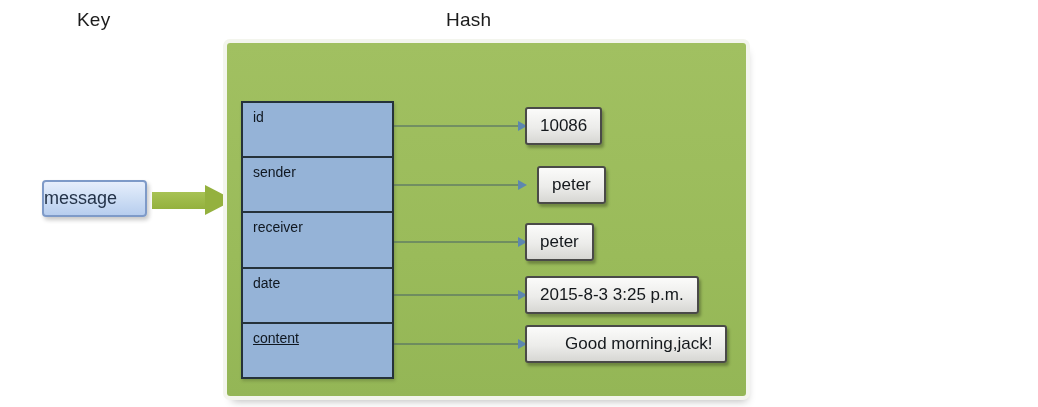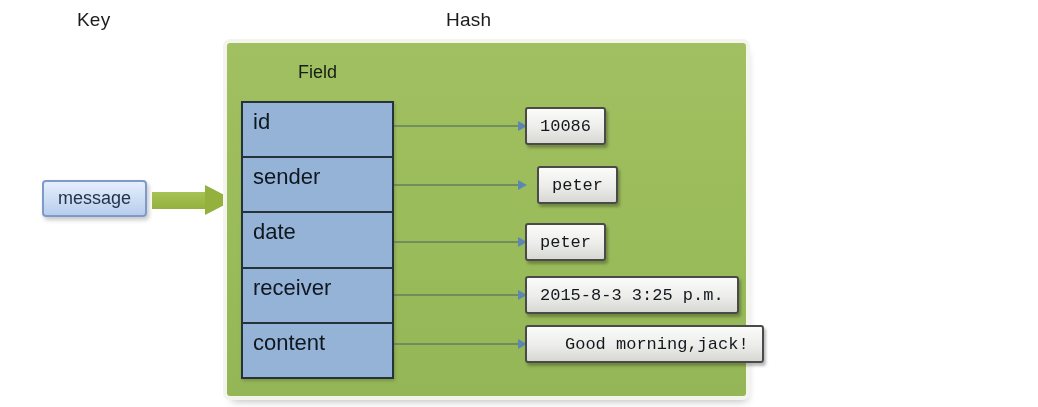--- a/index.html
+++ b/index.html
@@ -10,21 +10,21 @@
   .top-label{position:absolute;top:9px;font-size:19px;color:#1c1c1c;letter-spacing:.2px;}
   .key-label{left:77px;}
   .hash-label{left:446px;}
 
   
   .key-box{
     position:absolute;left:42px;top:180px;width:105px;height:37px;box-sizing:border-box;
     border:2px solid var(--key-border,#7e9ac8);border-radius:4px;
     background:linear-gradient(180deg,#e6eefc 0%,var(--key-bg,#cfdff5) 48%,#b7cdee 100%);
     box-shadow:2px 3px 4px rgba(0,0,0,.22);
-    display:flex;align-items:center;justify-content:center;
+    display:flex;align-items:center;
     font-size:18px;color:#243349;
   }
 
   
   .block-arrow-shaft{
     position:absolute;left:152px;top:192px;width:53px;height:17px;
     background:linear-gradient(180deg,#a7c254,var(--arrow-green,#8dab37));
   }
   .block-arrow-head{
     position:absolute;left:205px;top:185px;width:0;height:0;
@@ -42,68 +42,67 @@
   .field-header{left:14px;width:153px;}
   .value-header{left:268px;width:132px;}
 
   .field-table{
     position:absolute;left:14px;top:58px;width:153px;height:278px;box-sizing:border-box;
     border:2px solid #25323a;display:flex;flex-direction:column;
     box-shadow:1px 2px 3px rgba(0,0,0,.18);
   }
   .field-cell{
     flex:1;background:var(--field-bg,#95b3d7);border-bottom:2px solid #25323a;
-    box-sizing:border-box;padding:6px 0 0 10px;font-size:22px;color:#0f1720;
+    box-sizing:border-box;padding:6px 0 0 10px;font-size:14px;color:#0f1720;
   }
-  .field-cell:last-child{border-bottom:none;}
+  .field-cell:last-child{border-bottom:none;text-decoration:underline;}
 
   
   .connector{
     position:absolute;left:167px;width:131px;height:2px;
     background:rgba(70,95,102,.5);
   }
   .connector .head{
     position:absolute;right:-2px;top:-4px;width:0;height:0;
     border-top:5px solid transparent;border-bottom:5px solid transparent;
     border-left:9px solid var(--conn-head,#5d87b0);
   }
 
   
   .value-box{
     position:absolute;left:298px;height:38px;box-sizing:border-box;
     border:2px solid #4a4a48;border-radius:3px;
     background:linear-gradient(180deg,#fbfbfa 0%,var(--value-bg,#ececea) 55%,#d7d7d3 100%);
     box-shadow:2px 3px 3px rgba(0,0,0,.28);
     display:inline-flex;align-items:center;padding:0 13px;
-    font-size:17px;color:#14181c;white-space:nowrap;font-family:Liberation Mono, monospace;
+    font-size:17px;color:#14181c;white-space:nowrap;
   }
 </style>
 </head>
 <body>
 
 <div class="stage">
 
   <div class="top-label key-label">Key</div>
   <div class="top-label hash-label">Hash</div>
 
   <div class="key-box">
     <span>message</span>
   </div>
 
   <div class="block-arrow-shaft"></div>
   <div class="block-arrow-head"></div>
 
   <div class="hash-panel">
-    <div class="col-header field-header">Field</div>
 
     <div class="field-table" id="field-table">
         <div class="field-cell">id</div>
         <div class="field-cell">sender</div>
+        <div class="field-cell">receiver</div>
         <div class="field-cell">date</div>
-        <div class="field-cell">receiver</div>
         <div class="field-cell">content</div>
       </div>
     <div id="value-layer">
         <div class="connector" style="top: 82px;">
           <i class="head"></i>
         </div>
         <div class="value-box" style="top: 64px;">10086</div>
         <div class="connector" style="top: 141px;">
           <i class="head"></i>
         </div>

